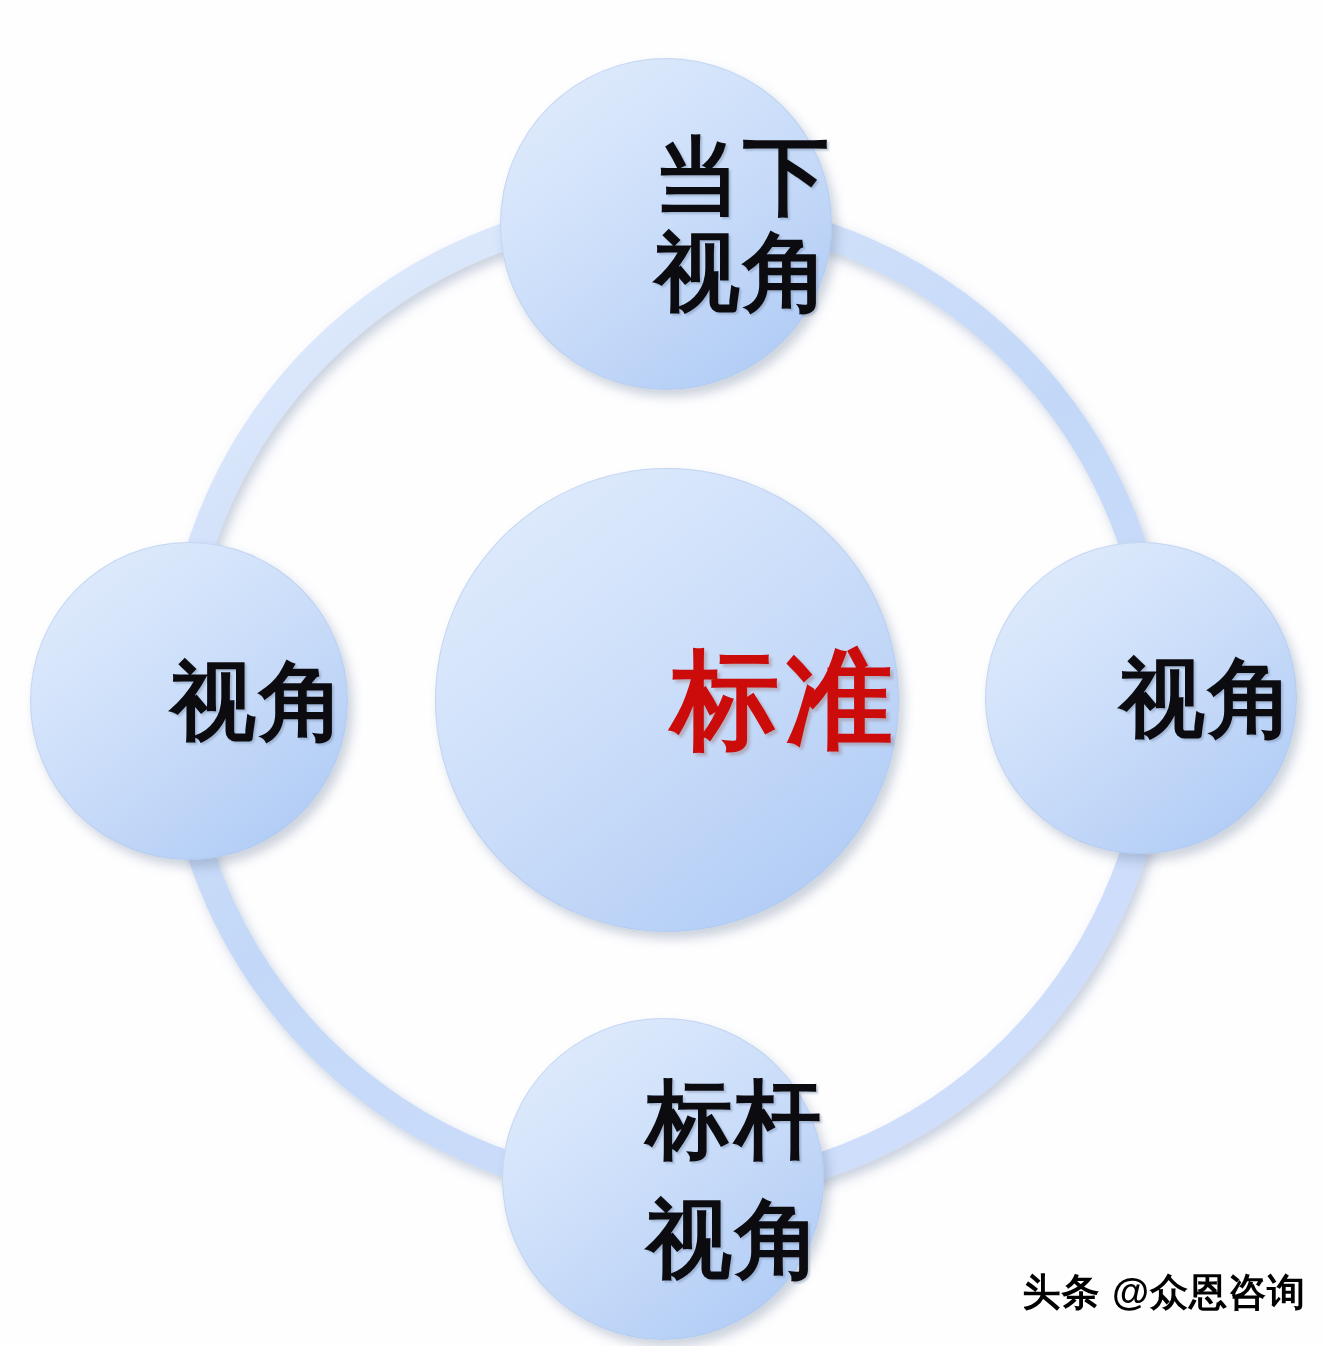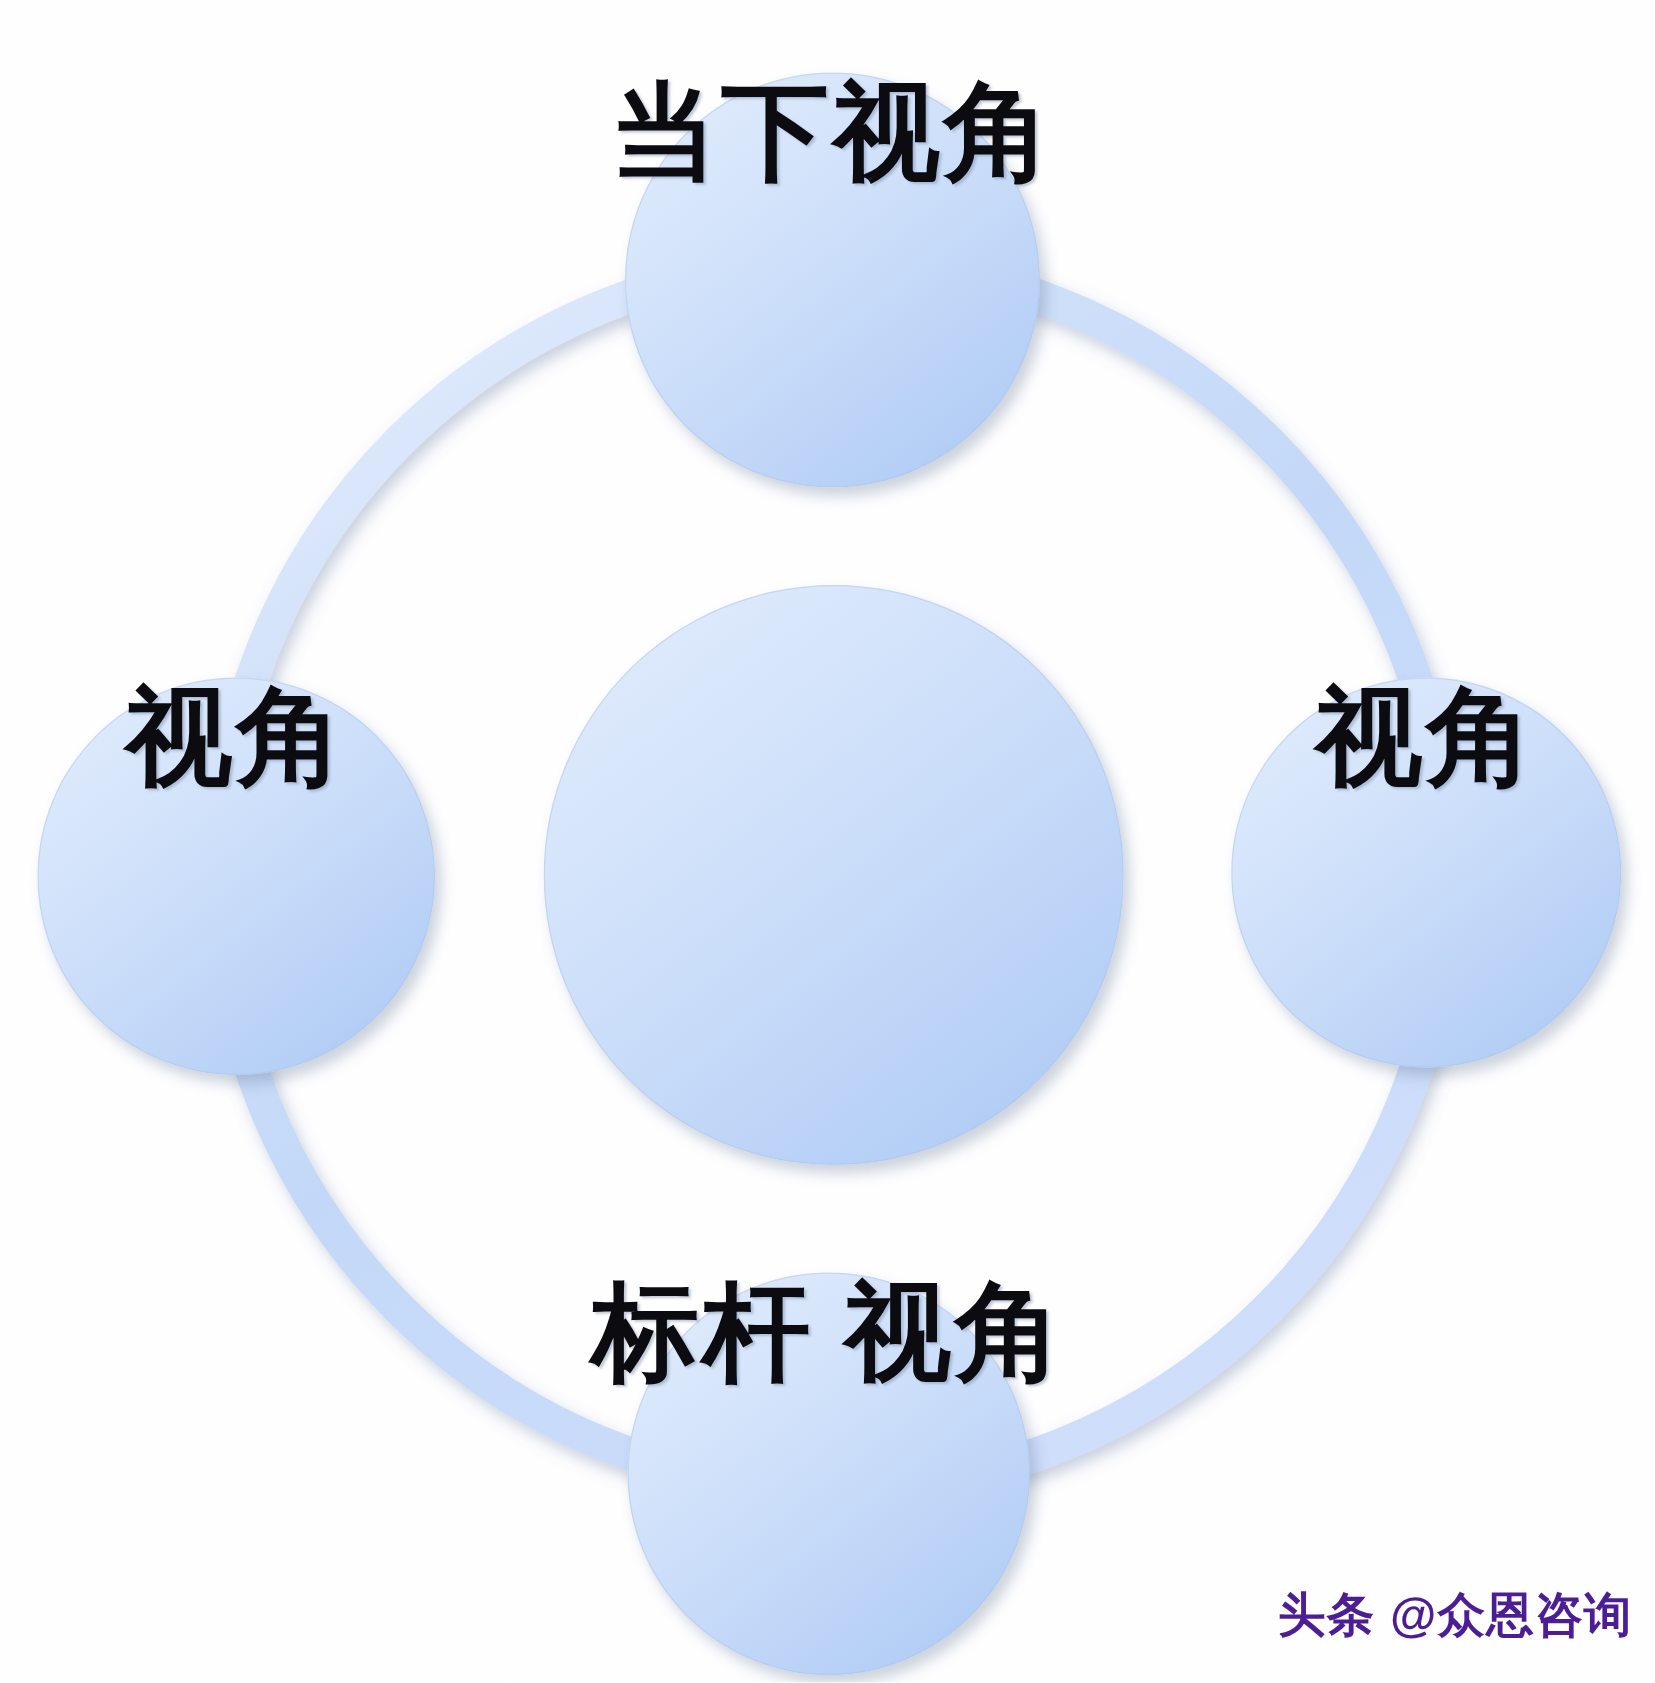--- a/index.html
+++ b/index.html
@@ -31,22 +31,22 @@
     height: 1010px;
     z-index: 1;
   }
   .ring-wrap svg { display: block; width: 100%; height: 100%; }
 
   
   .node {
     position: absolute;
     border-radius: 50%;
     display: flex;
-    flex-direction: row;
-    align-items: flex-start;
+    flex-direction: column;
+    align-items: flex-end;
     justify-content: center;
     box-sizing: border-box;
     background: linear-gradient(142deg,
                 #e3edfc 0%,
                 #d6e5fb 28%,
                 #c3d8f8 62%,
                 #a9c7f4 100%);
     box-shadow: 5px 7px 11px rgba(90,110,140,0.30),
                 0 0 0 1px rgba(170,195,230,0.45) inset;
     z-index: 3;
@@ -92,21 +92,21 @@
     letter-spacing: 3px;
   }
 
   
   #watermark {
     position: absolute;
     right: 18px;
     bottom: 28px;
     font-size: 38px;
     font-weight: 700;
-    color: #4c1d95;
+    color: #000000;
     letter-spacing: 1px;
     white-space: nowrap;
     z-index: 6;
     text-shadow: 1px 1px 1px rgba(255,255,255,0.9);
   }
 </style>
 </head>
 <body>
 
 <div id="canvas">
@@ -122,20 +122,21 @@
         </linearGradient>
         <filter id="ringShadow" x="-12%" y="-12%" width="130%" height="130%">
           <feDropShadow dx="4" dy="6" stdDeviation="6" flood-color="#5d7398" flood-opacity="0.33"></feDropShadow>
         </filter>
       </defs>
       <circle cx="505" cy="505" r="491" fill="none" stroke="url(#ringGrad)" stroke-width="27" filter="url(#ringShadow)"></circle>
     </svg>
   </div>
 
   <div class="node" id="node-center">
+    <span class="line">标准</span>
   </div>
 
   <div class="node" id="node-top">
     <span class="line">当下</span>
     <span class="line">视角</span>
   </div>
 
   <div class="node" id="node-right">
     <span class="line">视角</span>
   </div>

